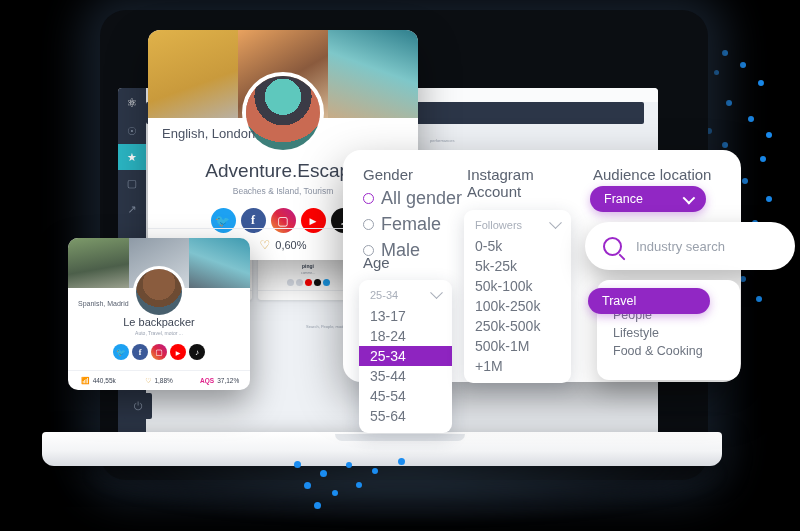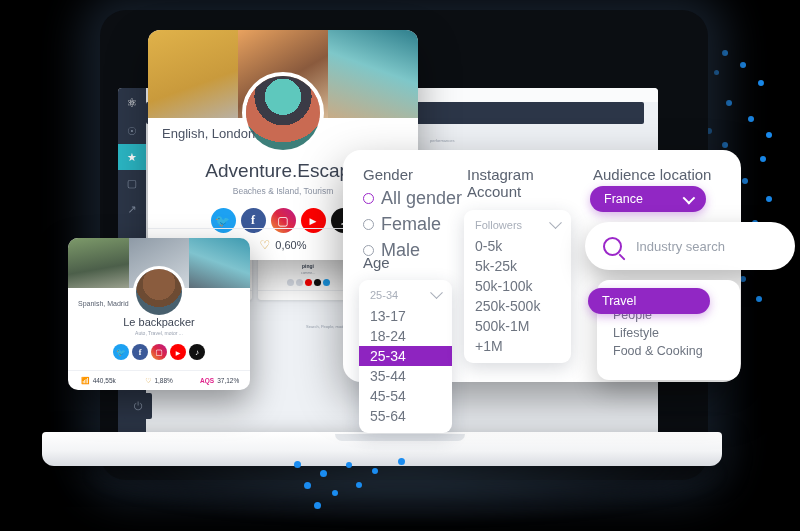--- a/index.html
+++ b/index.html
@@ -501,20 +501,21 @@
       <div class="f-col-title">Account</div>
     </div>
     <div class="dd" style="position:absolute;left:121px;top:60px;width:107px;">
       <div class="dd-head">
         <span>Followers</span>
         <span class="chev"></span>
       </div>
       <div class="dd-item">0-5k</div>
       <div class="dd-item">5k-25k</div>
       <div class="dd-item">50k-100k</div>
+      <div class="dd-item">100k-250k</div>
       <div class="dd-item">250k-500k</div>
       <div class="dd-item">500k-1M</div>
       <div class="dd-item">+1M</div>
     </div>
 
     <div style="position:absolute;left:250px;top:16px;">
       <div class="f-col-title">Audience location</div>
     </div>
     <div class="pill" style="position:absolute;left:247px;top:36px;width:116px;">
       <span>France</span>

